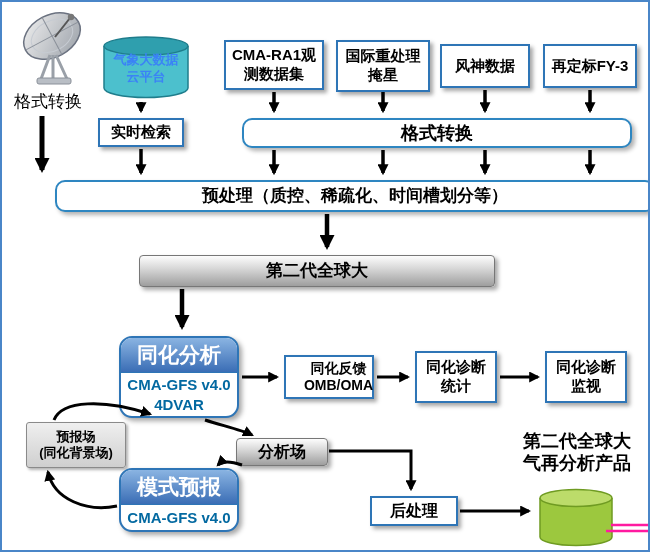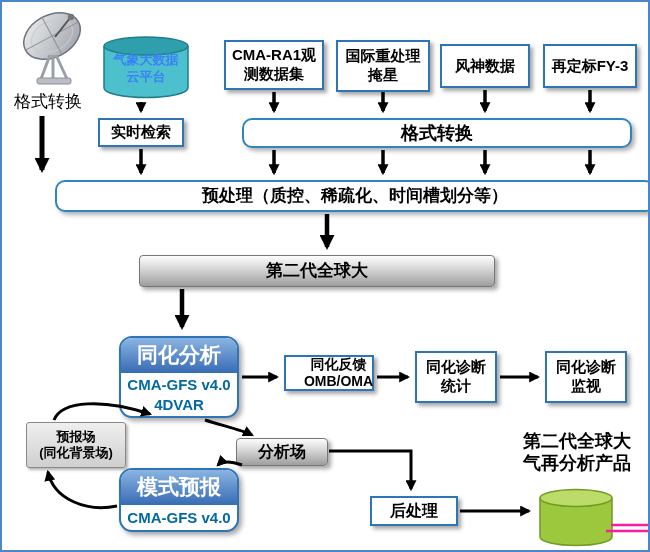--- a/index.html
+++ b/index.html
@@ -107,21 +107,21 @@
   <div class="box pill" style="left:28px; top:178px; width:600px; height:32px; font-size:17px;margin-left:25px;">预处理（质控、稀疏化、时间槽划分等）</div>
 
   <div class="box grayg" style="left:137px; top:253px; width:356px; height:32px; font-size:17px;">第二代全球大</div>
 
   <div class="proc" style="left:117px; top:334px; width:120px; height:82px;">
     <div class="hdr">同化分析</div>
     <div class="bdy">CMA-GFS v4.0
 4DVAR</div>
   </div>
 
-  <div class="box src" style="left:282px; top:353px; width:90px; height:36px; font-size:14px;padding-left:19px;">同化反馈
+  <div class="box src" style="left:282px; top:353px; width:90px; height:44px; font-size:14px;padding-left:19px;">同化反馈
 OMB/OMA</div>
 
   <div class="box src" style="left:413px; top:349px; width:82px; height:52px;">同化诊断
 统计</div>
 
   <div class="box src" style="left:543px; top:349px; width:82px; height:52px;">同化诊断
 监视</div>
 
   <div class="box grayg" style="left:234px; top:436px; width:92px; height:28px; font-size:16px;">分析场</div>
 

